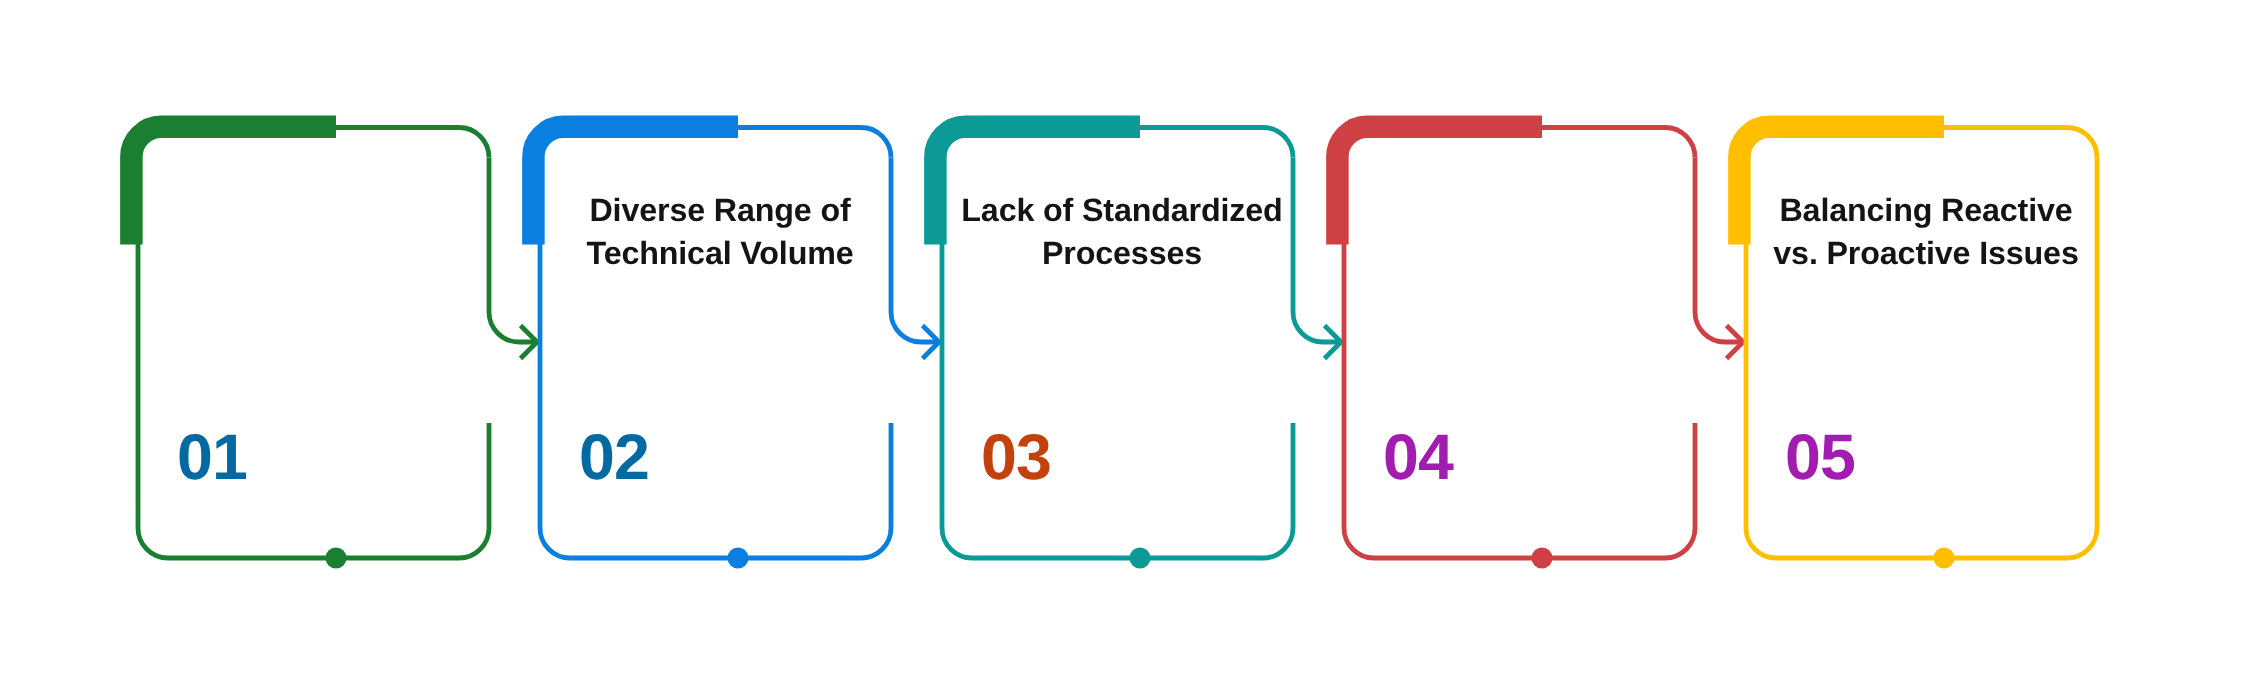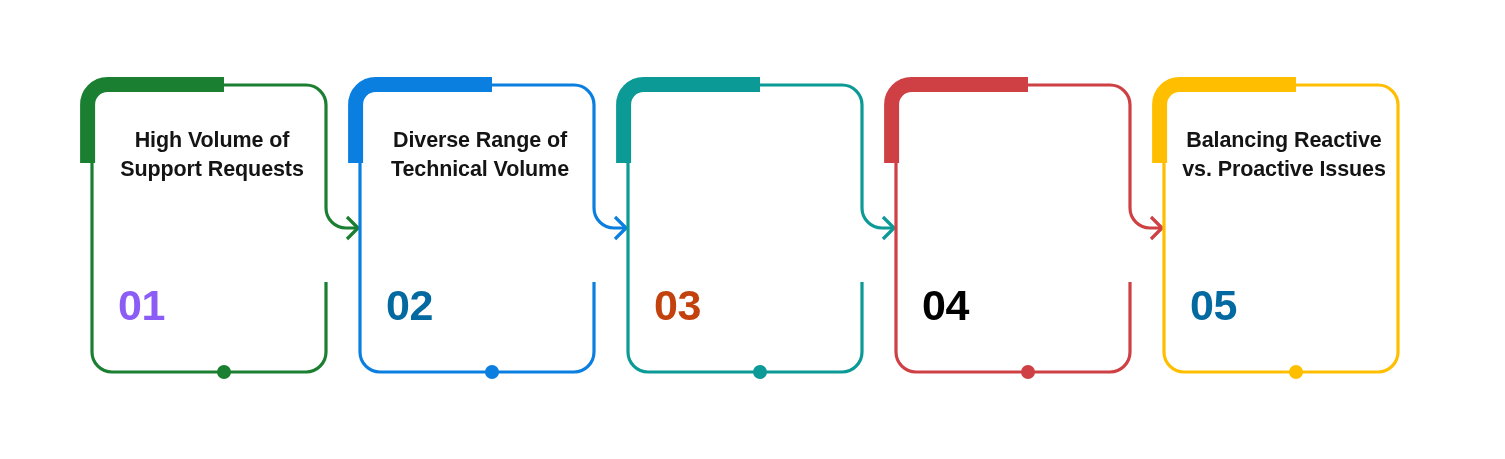--- a/index.html
+++ b/index.html
@@ -71,22 +71,21 @@
           <path d="M 34 7 L 228 7 A 20 20 0 0 1 248 27" fill="none" stroke="#1B7F32" stroke-width="3.2" stroke-linecap="butt" stroke-linejoin="round"></path>
           <path d="M 248 27 L 248 130 A 20 20 0 0 0 268 150 L 280 150" fill="none" stroke="#1B7F32" stroke-width="3.2" stroke-linecap="butt" stroke-linejoin="round"></path>
           <path d="M 269 139 L 280 150 L 269 161" fill="none" stroke="#1B7F32" stroke-width="3.2" stroke-linecap="butt" stroke-linejoin="round"></path>
           <path d="M 248 204 L 248 274" fill="none" stroke="#1B7F32" stroke-width="3.2" stroke-linecap="butt" stroke-linejoin="round"></path>
           <path d="M 248 274 A 20 20 0 0 1 228 294 L 146 294" fill="none" stroke="#1B7F32" stroke-width="3.2" stroke-linecap="butt" stroke-linejoin="round"></path>
           <path d="M 146 294 L 34 294 A 20 20 0 0 1 14 274 L 14 27" fill="none" stroke="#1B7F32" stroke-width="3.2" stroke-linecap="butt" stroke-linejoin="round"></path>
           <circle cx="146" cy="294" r="7" fill="#1B7F32"></circle>
           <path d="M 9.6 85 L 9.6 27 A 20 20 0 0 1 29.6 6.5 L 146 6.5" fill="none" stroke="#1B7F32" stroke-width="15" stroke-linecap="butt" stroke-linejoin="round"></path>
         </svg>
         <div class="card-content">
-          <div class="card-title">High Volume of Support Requests</div>
-          <div class="card-number" style="color: #8b5cf6;">01</div>
+          <div class="card-number" style="color: #0369a1;">01</div>
         </div>
       </div>
       <div class="step-card" style="left: 346px;">
         <svg class="card-svg" viewBox="0 0 268 310">
           <path d="M 34 7 L 228 7 A 20 20 0 0 1 248 27" fill="none" stroke="#0B7FE0" stroke-width="3.2" stroke-linecap="butt" stroke-linejoin="round"></path>
           <path d="M 248 27 L 248 130 A 20 20 0 0 0 268 150 L 280 150" fill="none" stroke="#0B7FE0" stroke-width="3.2" stroke-linecap="butt" stroke-linejoin="round"></path>
           <path d="M 269 139 L 280 150 L 269 161" fill="none" stroke="#0B7FE0" stroke-width="3.2" stroke-linecap="butt" stroke-linejoin="round"></path>
           <path d="M 248 204 L 248 274" fill="none" stroke="#0B7FE0" stroke-width="3.2" stroke-linecap="butt" stroke-linejoin="round"></path>
           <path d="M 248 274 A 20 20 0 0 1 228 294 L 146 294" fill="none" stroke="#0B7FE0" stroke-width="3.2" stroke-linecap="butt" stroke-linejoin="round"></path>
           <path d="M 146 294 L 34 294 A 20 20 0 0 1 14 274 L 14 27" fill="none" stroke="#0B7FE0" stroke-width="3.2" stroke-linecap="butt" stroke-linejoin="round"></path>
@@ -103,46 +102,47 @@
           <path d="M 34 7 L 228 7 A 20 20 0 0 1 248 27" fill="none" stroke="#0B9A96" stroke-width="3.2" stroke-linecap="butt" stroke-linejoin="round"></path>
           <path d="M 248 27 L 248 130 A 20 20 0 0 0 268 150 L 280 150" fill="none" stroke="#0B9A96" stroke-width="3.2" stroke-linecap="butt" stroke-linejoin="round"></path>
           <path d="M 269 139 L 280 150 L 269 161" fill="none" stroke="#0B9A96" stroke-width="3.2" stroke-linecap="butt" stroke-linejoin="round"></path>
           <path d="M 248 204 L 248 274" fill="none" stroke="#0B9A96" stroke-width="3.2" stroke-linecap="butt" stroke-linejoin="round"></path>
           <path d="M 248 274 A 20 20 0 0 1 228 294 L 146 294" fill="none" stroke="#0B9A96" stroke-width="3.2" stroke-linecap="butt" stroke-linejoin="round"></path>
           <path d="M 146 294 L 34 294 A 20 20 0 0 1 14 274 L 14 27" fill="none" stroke="#0B9A96" stroke-width="3.2" stroke-linecap="butt" stroke-linejoin="round"></path>
           <circle cx="146" cy="294" r="7" fill="#0B9A96"></circle>
           <path d="M 9.6 85 L 9.6 27 A 20 20 0 0 1 29.6 6.5 L 146 6.5" fill="none" stroke="#0B9A96" stroke-width="15" stroke-linecap="butt" stroke-linejoin="round"></path>
         </svg>
         <div class="card-content">
+          <div class="card-title">Lack of Standardized Processes</div>
           <div class="card-number" style="color: #c2410c;">03</div>
         </div>
       </div>
       <div class="step-card" style="left: 882px;">
         <svg class="card-svg" viewBox="0 0 268 310">
           <path d="M 34 7 L 228 7 A 20 20 0 0 1 248 27" fill="none" stroke="#CE4044" stroke-width="3.2" stroke-linecap="butt" stroke-linejoin="round"></path>
           <path d="M 248 27 L 248 130 A 20 20 0 0 0 268 150 L 280 150" fill="none" stroke="#CE4044" stroke-width="3.2" stroke-linecap="butt" stroke-linejoin="round"></path>
           <path d="M 269 139 L 280 150 L 269 161" fill="none" stroke="#CE4044" stroke-width="3.2" stroke-linecap="butt" stroke-linejoin="round"></path>
           <path d="M 248 204 L 248 274" fill="none" stroke="#CE4044" stroke-width="3.2" stroke-linecap="butt" stroke-linejoin="round"></path>
           <path d="M 248 274 A 20 20 0 0 1 228 294 L 146 294" fill="none" stroke="#CE4044" stroke-width="3.2" stroke-linecap="butt" stroke-linejoin="round"></path>
           <path d="M 146 294 L 34 294 A 20 20 0 0 1 14 274 L 14 27" fill="none" stroke="#CE4044" stroke-width="3.2" stroke-linecap="butt" stroke-linejoin="round"></path>
           <circle cx="146" cy="294" r="7" fill="#CE4044"></circle>
           <path d="M 9.6 85 L 9.6 27 A 20 20 0 0 1 29.6 6.5 L 146 6.5" fill="none" stroke="#CE4044" stroke-width="15" stroke-linecap="butt" stroke-linejoin="round"></path>
         </svg>
         <div class="card-content">
-          <div class="card-number" style="color: #000000; text-align: right;">04</div>
+          <div class="card-number" style="color: #a21caf; text-align: right;">04</div>
         </div>
       </div>
       <div class="step-card" style="left: 1150px;">
         <svg class="card-svg" viewBox="0 0 268 310">
           <path d="M 34 7 L 228 7 A 20 20 0 0 1 248 27" fill="none" stroke="#FFBF00" stroke-width="3.2" stroke-linecap="butt" stroke-linejoin="round"></path>
           <path d="M 248 27 L 248 274" fill="none" stroke="#FFBF00" stroke-width="3.2" stroke-linecap="butt" stroke-linejoin="round"></path>
           <path d="M 248 274 A 20 20 0 0 1 228 294 L 146 294" fill="none" stroke="#FFBF00" stroke-width="3.2" stroke-linecap="butt" stroke-linejoin="round"></path>
           <path d="M 146 294 L 34 294 A 20 20 0 0 1 14 274 L 14 27" fill="none" stroke="#FFBF00" stroke-width="3.2" stroke-linecap="butt" stroke-linejoin="round"></path>
           <circle cx="146" cy="294" r="7" fill="#FFBF00"></circle>
           <path d="M 9.6 85 L 9.6 27 A 20 20 0 0 1 29.6 6.5 L 146 6.5" fill="none" stroke="#FFBF00" stroke-width="15" stroke-linecap="butt" stroke-linejoin="round"></path>
         </svg>
         <div class="card-content">
           <div class="card-title">Balancing Reactive vs. Proactive Issues</div>
-          <div class="card-number" style="color: #0369a1;">05</div>
+          <div class="card-number" style="color: #a21caf;">05</div>
         </div>
       </div>
     </div>
 </div>
 
 </body></html>

